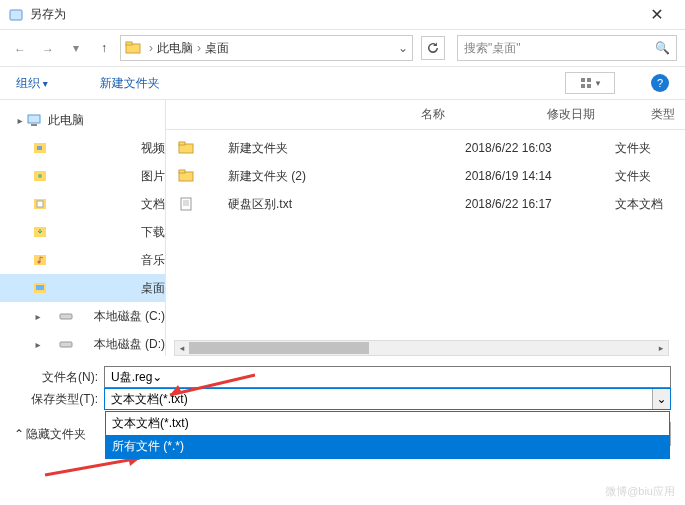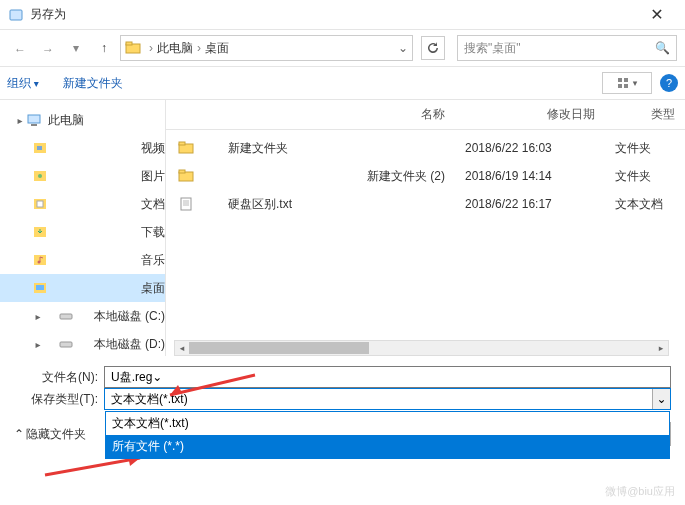--- a/index.html
+++ b/index.html
@@ -14,21 +14,21 @@
   .navarrow { width: 24px; height: 24px; display: flex; align-items: center; justify-content: center; color: #888; }
   .navarrow.enabled { color: #333; }
   .breadcrumb { flex: 1; display: flex; align-items: center; border: 1px solid #ccc; height: 26px; padding: 0 4px; background: #fff; }
   .breadcrumb .fldr { width: 16px; height: 16px; margin-right: 4px; }
   .breadcrumb .sep { color: #888; margin: 0 4px; }
   .breadcrumb .bc-item { color: #333; }
   .refresh { width: 24px; height: 24px; display:flex; align-items:center; justify-content:center; border: 1px solid #ccc; margin-left:4px; }
   .searchbox { width: 220px; height: 26px; border: 1px solid #ccc; display: flex; align-items: center; padding: 0 6px; margin-left: 8px; color: #888; }
   .searchbox .sicon { margin-left: auto; color: #666; }
 
-  .toolbar { display:flex; align-items:center; height: 34px; padding: 0 7px; border-top:1px solid #e5e5e5; border-bottom:1px solid #e5e5e5; }
+  .toolbar { display:flex; align-items:center; height: 34px; padding: 0 16px; border-top:1px solid #e5e5e5; border-bottom:1px solid #e5e5e5;gap:28px; }
   .toolbar .tb-item { color: #1a5fb4; margin-right: 24px; }
   .toolbar .tb-item.arrowed::after { content:" ▾"; font-size:10px; color:#1a5fb4; }
   .toolbar .spacer { flex:1; }
   .toolbar .viewbtn { width:50px; height:22px; border:1px solid #ccc; margin-right:8px; display:flex; align-items:center; justify-content:center; gap:4px; }
   .toolbar .help { width:18px; height:18px; border-radius:50%; background:#1979d4; color:#fff; display:flex; align-items:center; justify-content:center; font-size:11px; }
 
   .body { display:flex; height: 256px; }
   .tree { width: 165px; overflow:hidden; padding: 6px 0; }
   .tree-item { display:flex; align-items:center; height: 28px; padding-left: 14px; color:#333; }
   .tree-item.sub { padding-left: 32px; justify-content: space-between; }
@@ -243,21 +243,21 @@
         <div class="col col-date">2018/6/22 16:03</div>
         <div class="col col-type">文件夹</div>
       </div>
       <div class="filerow">
         <span class="ficon">
             <svg width="16" height="16">
               <rect x="1" y="4" width="14" height="9" fill="#ffd867" stroke="#caa43a"></rect>
               <rect x="1" y="2" width="6" height="3" fill="#ffd867" stroke="#caa43a"></rect>
             </svg>
           </span>
-        <div class="col col-name" style="flex:1;padding-left:0;text-align:right;">新建文件夹 (2)</div>
+        <div class="col col-name" style="flex:1;padding-left:0;">新建文件夹 (2)</div>
         <div class="col col-date">2018/6/19 14:14</div>
         <div class="col col-type">文件夹</div>
       </div>
       <div class="filerow">
         <span class="ficon">
             <svg width="16" height="16">
               <rect x="3" y="2" width="10" height="12" fill="#fff" stroke="#999"></rect>
               <line x1="5" y1="5" x2="11" y2="5" stroke="#bbb"></line>
               <line x1="5" y1="7" x2="11" y2="7" stroke="#bbb"></line>
               <line x1="5" y1="9" x2="11" y2="9" stroke="#bbb"></line>

